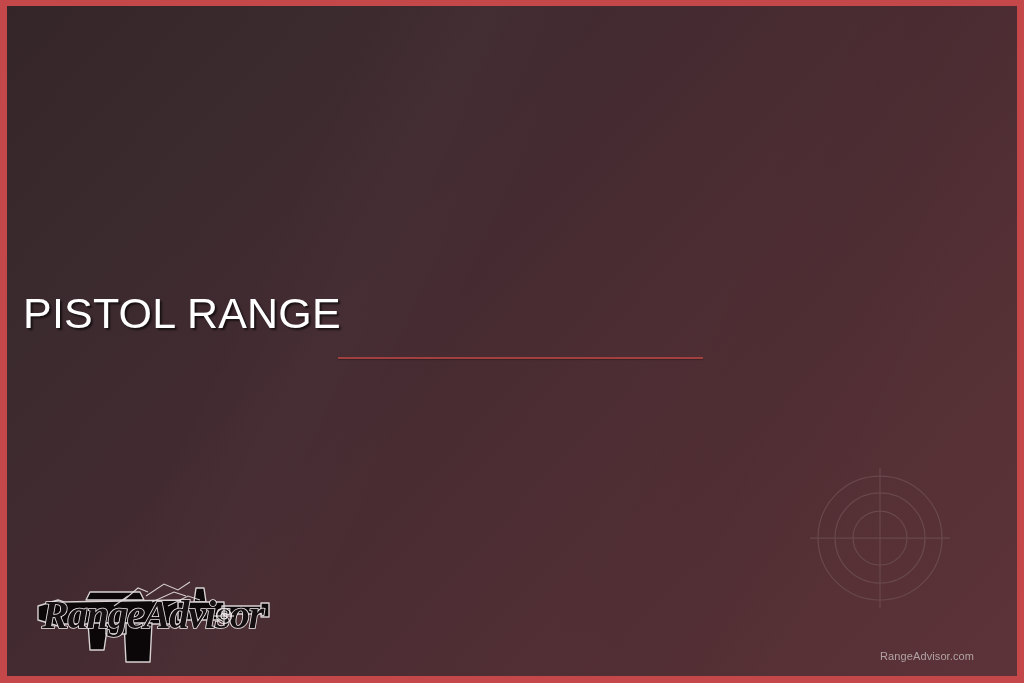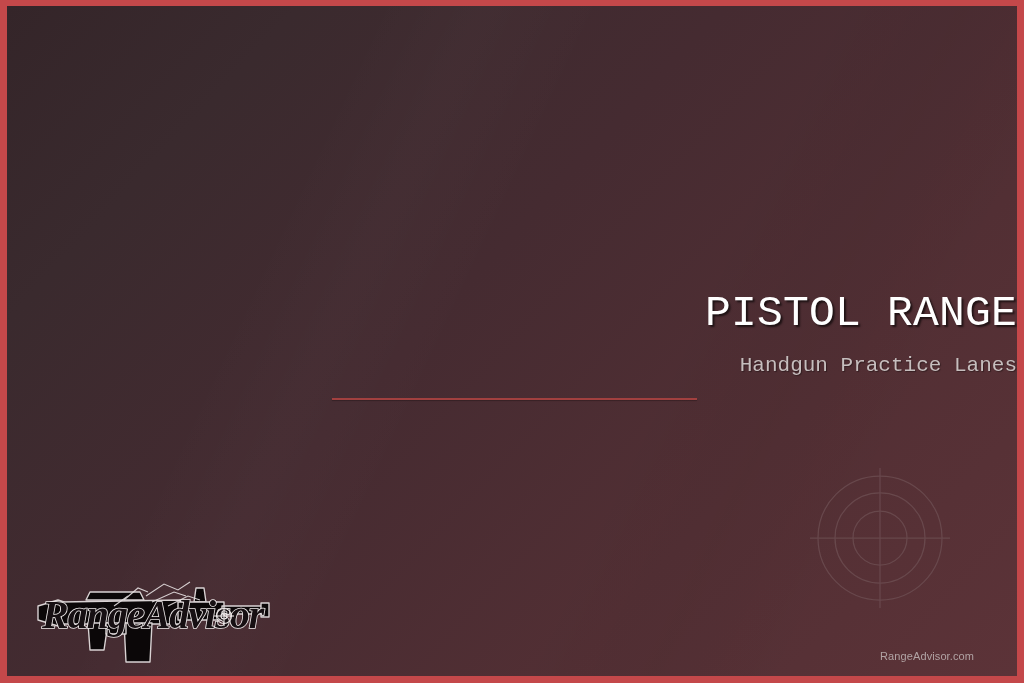--- a/index.html
+++ b/index.html
@@ -60,25 +60,24 @@
     top: 460px;
     width: 144px;
     height: 144px;
     opacity: 0.95;
     pointer-events: none;
   }
 
   
   .title-block {
     position: absolute;
-    left: 4px;
+    left: 16px;
     right: 0;
     top: 286px;
-    text-align: right;
-    font-family: Liberation Mono, monospace;
+    text-align: left;
   }
   .slide-title {
     margin: 0;
     font-size: 43px;
     font-weight: normal;
     letter-spacing: 0.2px;
     line-height: 1.0;
     color: #ffffff;
     text-shadow: 2px 2px 2px rgba(0,0,0,0.62);
   }
@@ -132,21 +131,20 @@
         <circle cx="72" cy="72" r="27"></circle>
         <circle cx="72" cy="72" r="45"></circle>
         <circle cx="72" cy="72" r="62"></circle>
         <line x1="72" y1="2" x2="72" y2="142"></line>
         <line x1="2" y1="72" x2="142" y2="72"></line>
       </g>
     </svg>
 
     <div class="title-block">
       <h1 class="slide-title">PISTOL RANGE</h1>
-      <p class="slide-subtitle">Handgun Practice Lanes</p>
       <div class="title-rule"></div>
     </div>
 
     <svg class="brand-logo" viewBox="0 0 250 112" xmlns="http://www.w3.org/2000/svg">
       <defs>
         <clipPath id="logoClip">
           <rect x="0" y="0" width="250" height="112"></rect>
         </clipPath>
       </defs>
       <g clip-path="url(#logoClip)">

